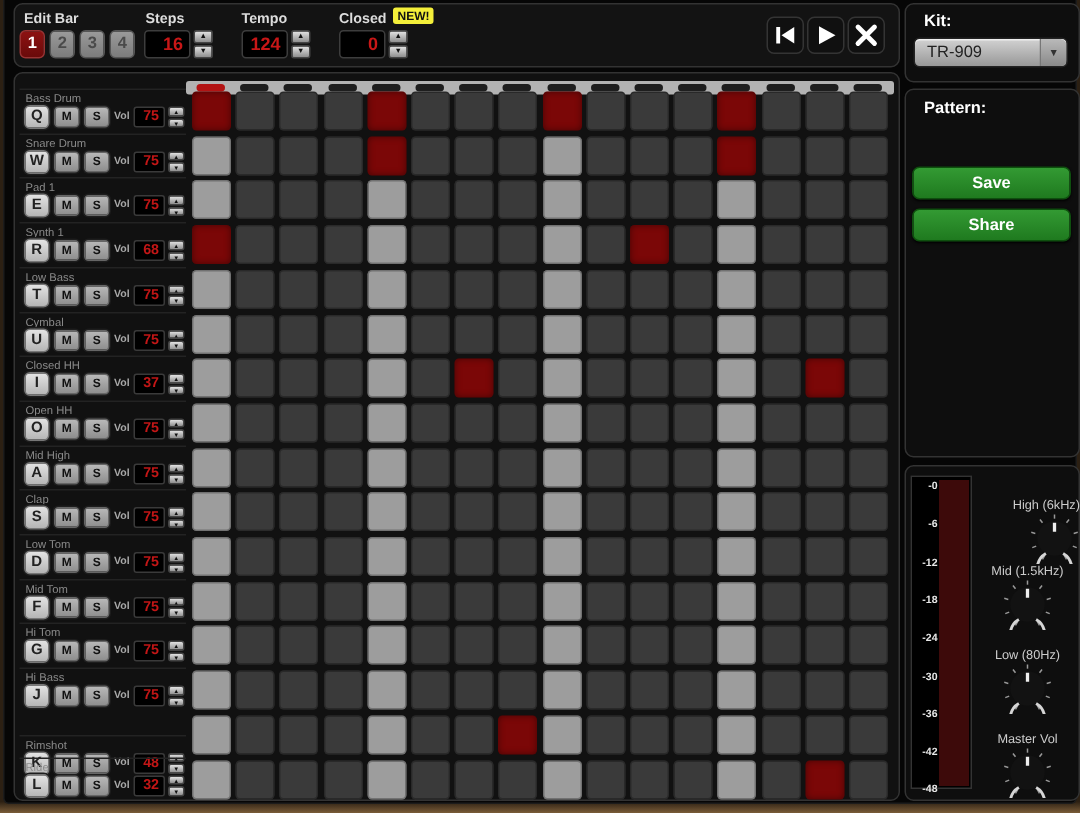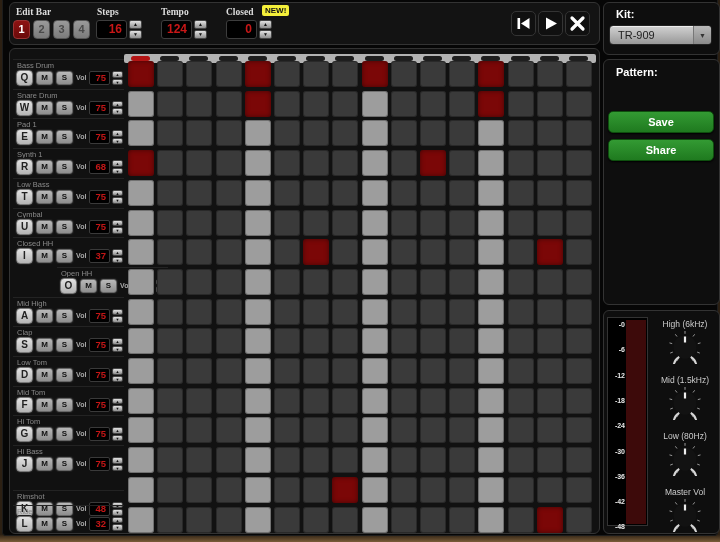--- a/index.html
+++ b/index.html
@@ -3,21 +3,21 @@
 <meta charset="utf-8">
 <style>
   * { margin:0; padding:0; box-sizing:border-box; font-family:"Liberation Sans", sans-serif; }
   html,body { width:720px; height:542px; overflow:hidden; }
   body { background:linear-gradient(180deg,#2c2013 0%,#2c2013 98.6%,#7a5c38 100%); position:relative; }
   .app { position:absolute; left:2px; top:0; right:2px; bottom:6px; background:#060606; border:1px solid #1c1c1c; border-top:none; border-radius:0 0 4px 4px; }
   .panel { position:absolute; background:#131313; border:1px solid #333; border-radius:6px; }
 
   
   #topbar { left:6px; top:2px; width:591px; height:43px; }
-  .tb-label { position:absolute; color:#ddd; font-size:9.5px; font-weight:bold;font-family:Liberation Serif, serif; }
+  .tb-label { position:absolute; color:#ddd; font-size:9.5px; font-weight:bold; }
   .bar-btn { position:absolute; top:17px; width:17px; height:19px; border-radius:4px; border:1px solid #555;
              background:linear-gradient(#9a9a9a,#7c7c7c); color:#4a4a4a; font-weight:bold; font-size:11px; text-align:center; line-height:17px; cursor:pointer; }
   .bar-btn.active { background:linear-gradient(#8d1212,#6a0a0a); color:#fff; border-color:#933; }
   .val-box { position:absolute; top:17px; width:31px; height:19px; background:#000; border:1px solid #3d3d3d; border-radius:3px;
              color:#c81717; font-weight:bold; font-size:12px; text-align:right; line-height:17px; padding-right:4px; }
   .spin { position:absolute; top:17px; width:13px; height:19px; display:flex; flex-direction:column; gap:1px; }
   .spin .sb { flex:1; background:linear-gradient(#e2e2e2,#8f8f8f); border:1px solid #444; border-radius:2px;
               font-size:5px; color:#111; text-align:center; line-height:7px; overflow:hidden; cursor:pointer; }
   .badge { position:absolute; top:2px; background:#f4ef3a; color:#111; font-size:8px; font-weight:bold; padding:1px 3px; border-radius:2px; }
   .tr-btn { position:absolute; top:8px; width:25px; height:25px; background:#101010; border:1px solid #343434; border-radius:5px; cursor:pointer; }
@@ -215,21 +215,21 @@
           <div class="key-btn">I</div>
           <div class="ms-btn" style="left: 23px;">M</div>
           <div class="ms-btn" style="left: 43px;">S</div>
           <div class="vol-lab">Vol</div>
           <div class="vol-box">37</div>
           <div class="vol-spin">
             <div class="sb">▲</div>
             <div class="sb">▼</div>
           </div>
         </div>
-        <div class="track-row" style="top: 217.9px; margin-left: 44px;">
+        <div class="track-row" style="top: 217.9px;">
           <div class="track-name">Open HH</div>
           <div class="key-btn">O</div>
           <div class="ms-btn" style="left: 23px;">M</div>
           <div class="ms-btn" style="left: 43px;">S</div>
           <div class="vol-lab">Vol</div>
           <div class="vol-box">75</div>
           <div class="vol-spin">
             <div class="sb">▲</div>
             <div class="sb">▼</div>
           </div>
@@ -614,21 +614,21 @@
           <div class="meter-lab" style="top: 53.6px;">-12</div>
           <div class="meter-lab" style="top: 78.9px;">-18</div>
           <div class="meter-lab" style="top: 104.2px;">-24</div>
           <div class="meter-lab" style="top: 129.5px;">-30</div>
           <div class="meter-lab" style="top: 154.8px;">-36</div>
           <div class="meter-lab" style="top: 180.1px;">-42</div>
           <div class="meter-lab" style="top: 205.4px;">-48</div>
         </div>
     </div>
     <div id="knobs">
-        <div class="knob-group" style="top: 8px;"><span class="knob-label">High (6kHz)</span><svg width="34" height="34" viewBox="0 0 34 34">
+        <div class="knob-group" style="top: 20px; text-align: right;"><span class="knob-label">High (6kHz)</span><svg width="34" height="34" viewBox="0 0 34 34">
             <line x1="9.0" y1="30.9" x2="10.4" y2="28.4" stroke="#999" stroke-width="1"></line>
             <line x1="2.2" y1="23.1" x2="4.8" y2="22.1" stroke="#999" stroke-width="1"></line>
             <line x1="1.5" y1="12.9" x2="4.2" y2="13.6" stroke="#999" stroke-width="1"></line>
             <line x1="7.3" y1="4.3" x2="9.0" y2="6.5" stroke="#999" stroke-width="1"></line>
             <line x1="17.0" y1="1.0" x2="17.0" y2="3.8" stroke="#999" stroke-width="1"></line>
             <line x1="26.7" y1="4.3" x2="25.0" y2="6.5" stroke="#999" stroke-width="1"></line>
             <line x1="32.5" y1="12.9" x2="29.8" y2="13.6" stroke="#999" stroke-width="1"></line>
             <line x1="31.8" y1="23.1" x2="29.2" y2="22.1" stroke="#999" stroke-width="1"></line>
             <line x1="25.0" y1="30.9" x2="23.6" y2="28.4" stroke="#999" stroke-width="1"></line>
             <circle cx="17" cy="17" r="11.5" fill="#121212"></circle>

